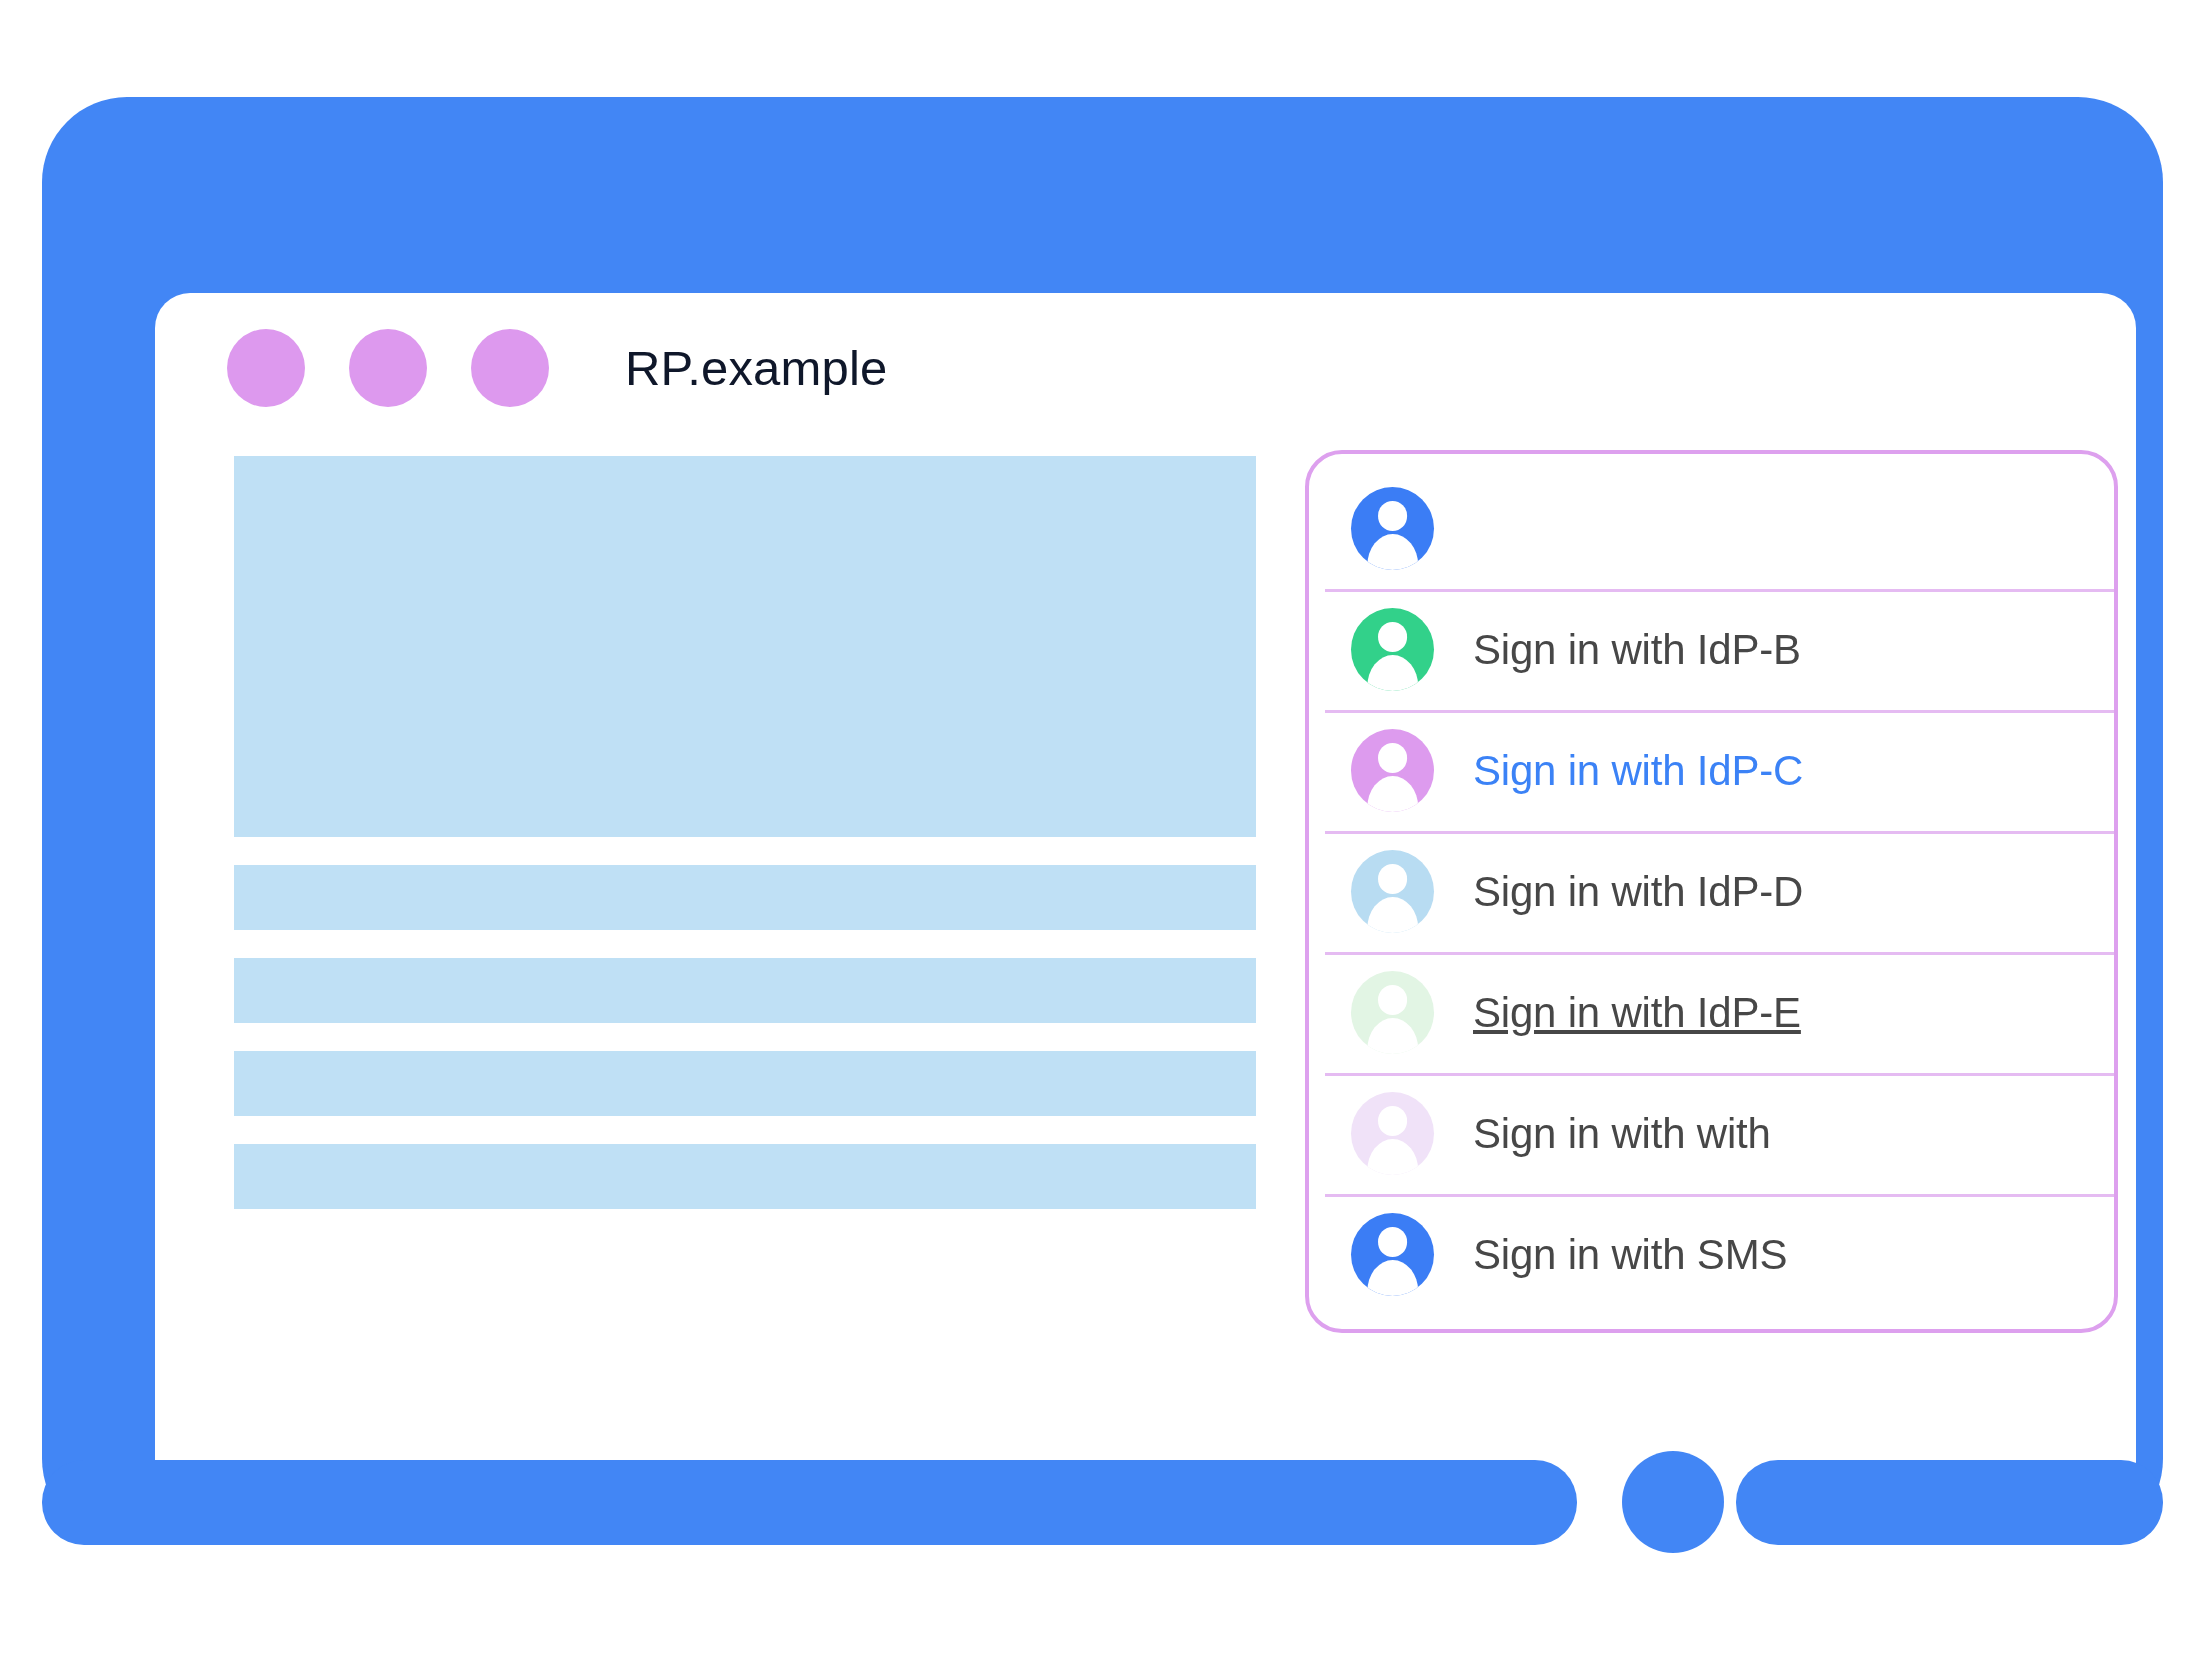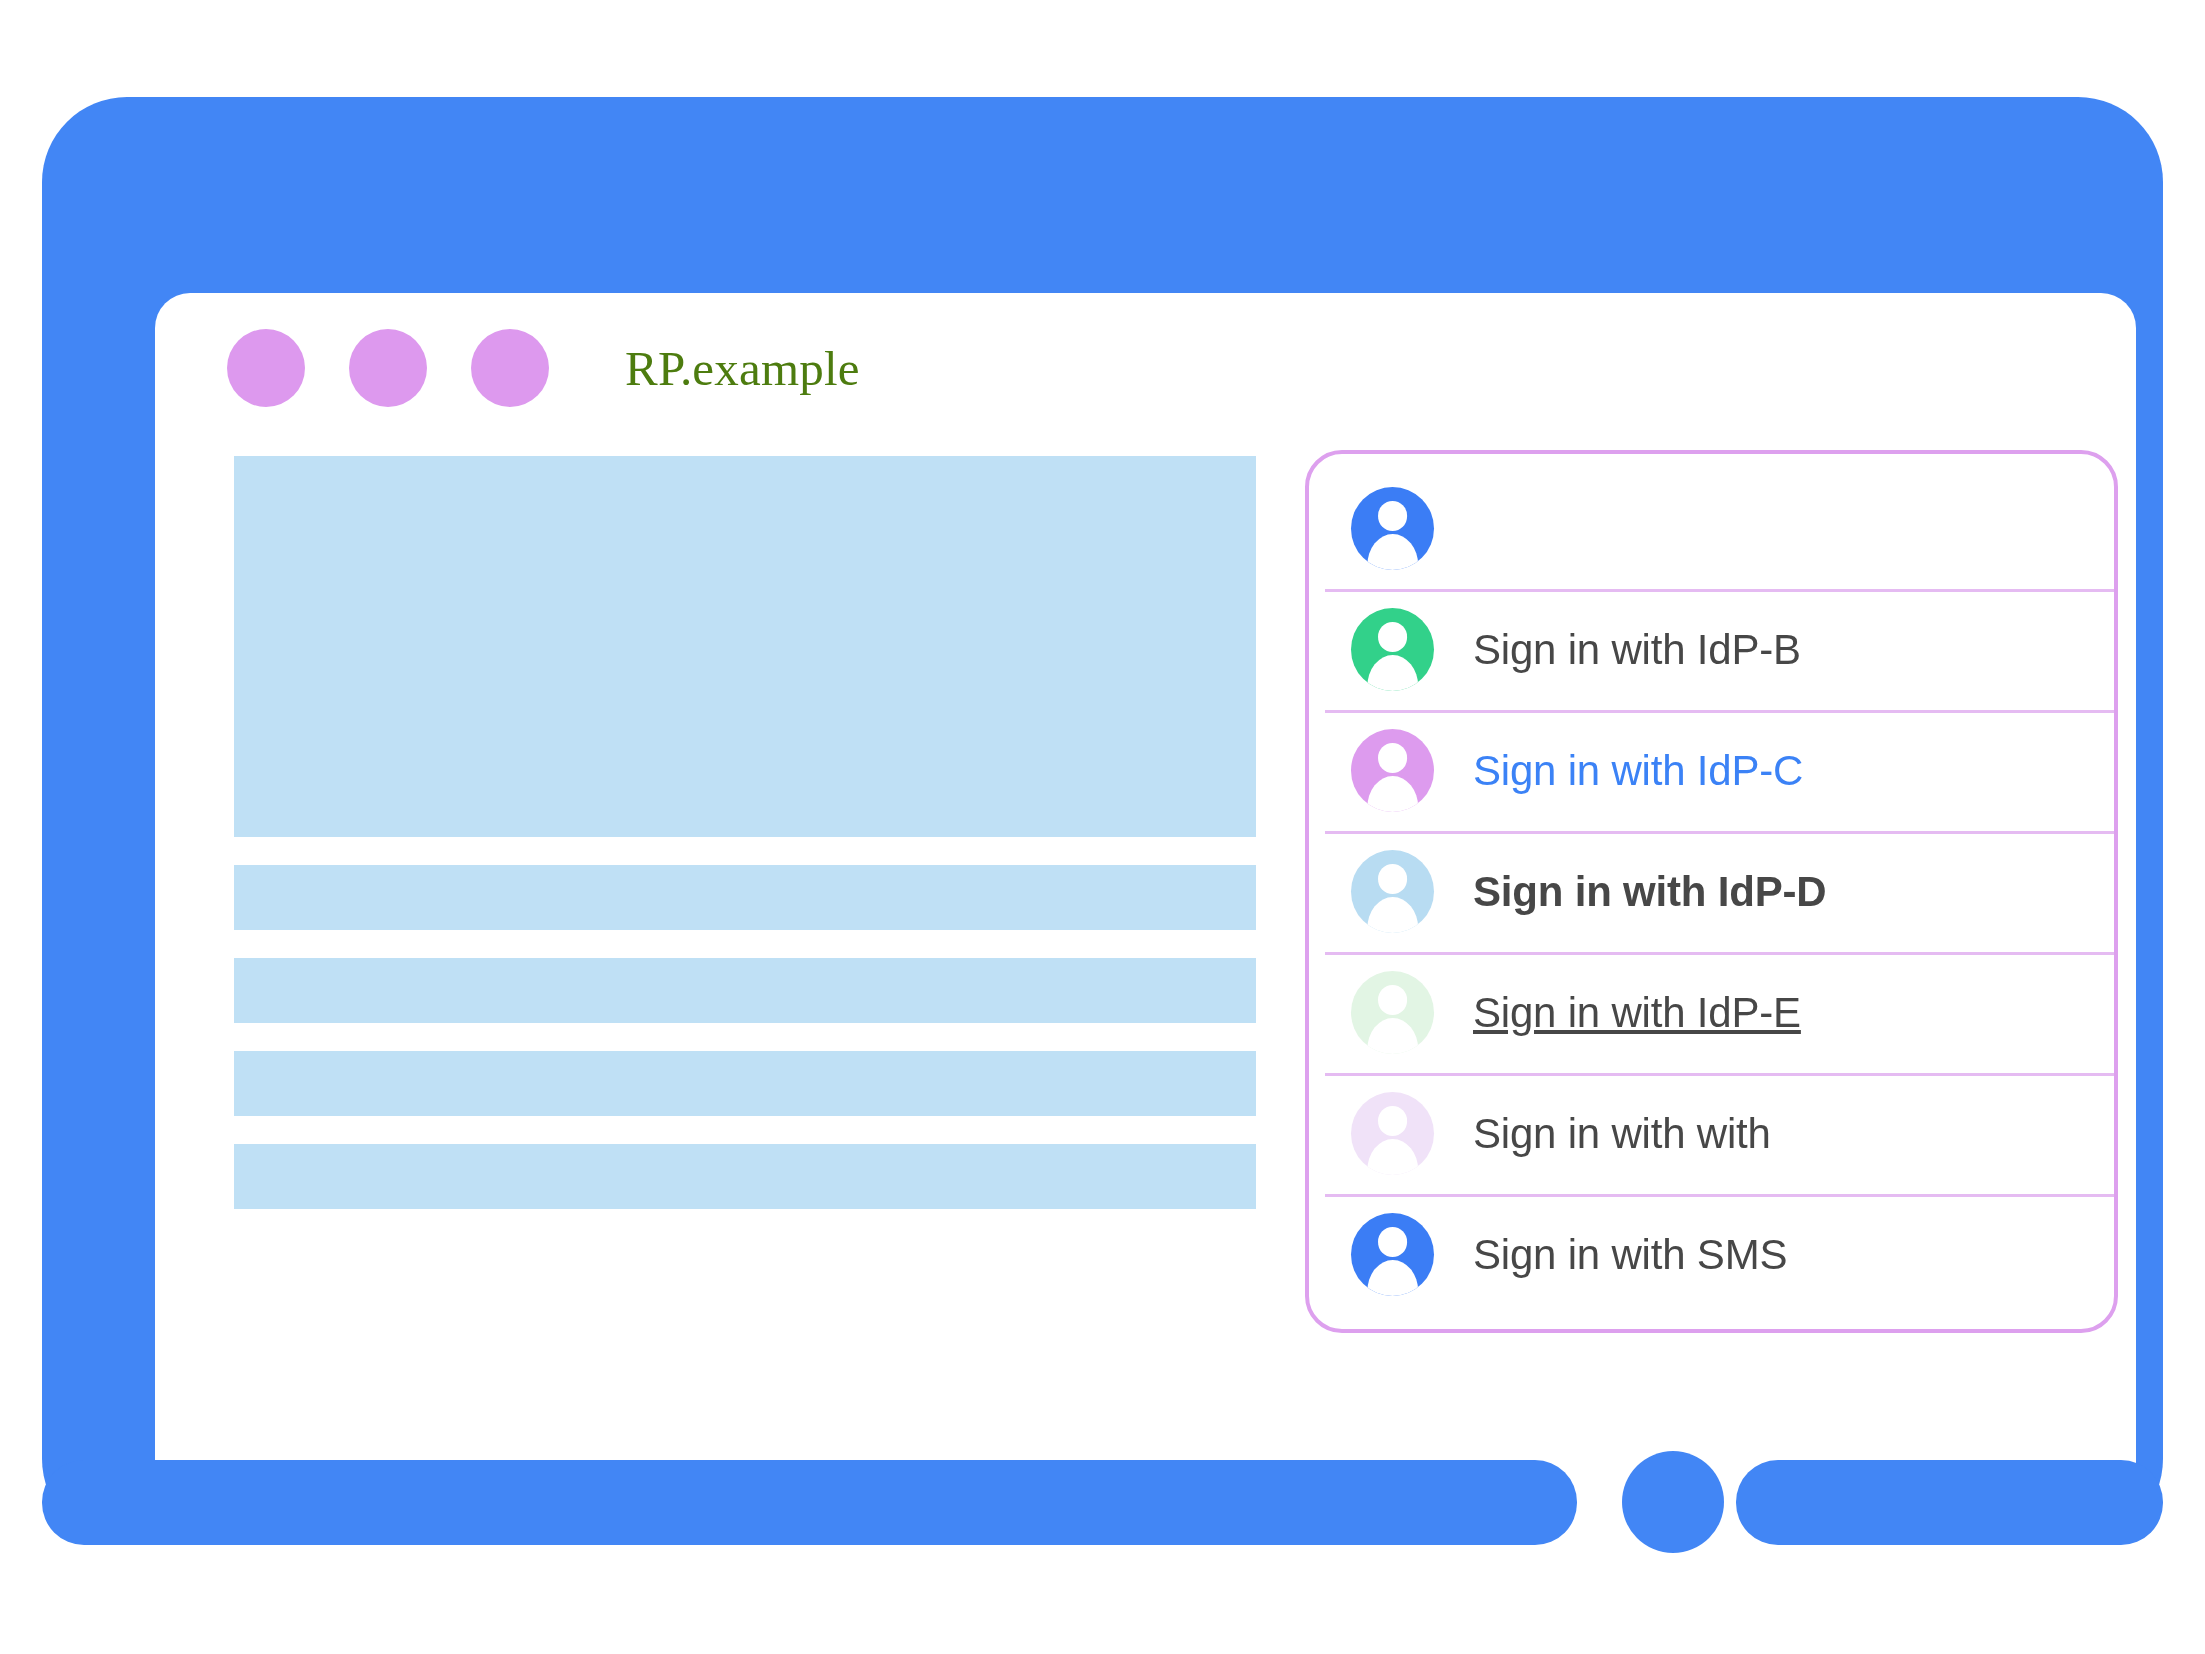--- a/index.html
+++ b/index.html
@@ -180,21 +180,21 @@
 <body>
 
 <div id="device-frame">
 
   <div id="screen">
 
     <div id="window-chrome">
       <div class="chrome-dot"></div>
       <div class="chrome-dot"></div>
       <div class="chrome-dot"></div>
-      <div id="page-title" style="color: #4d7c0f; font-family: Liberation Serif, serif;">RP.example</div>
+      <div id="page-title" style="color: #0f172a;">RP.example</div>
     </div>
 
     <div id="content-area">
       <div class="placeholder-block ph-hero"></div>
       <div class="placeholder-block ph-bar"></div>
       <div class="placeholder-block ph-bar"></div>
       <div class="placeholder-block ph-bar"></div>
       <div class="placeholder-block ph-bar"></div>
     </div>
 
@@ -221,21 +221,21 @@
             <div class="body"></div>
         </div>
         <div class="account-label" style="color: #3b82f6; text-align: right;">Sign in with IdP-C</div>
       </div>
 
       <div class="account-row">
         <div class="avatar" style="background:#b8dcf2">
           <div class="head"></div>
             <div class="body"></div>
         </div>
-        <div class="account-label" style="color: rgb(71, 71, 71); font-weight: bold;">Sign in with IdP-D</div>
+        <div class="account-label" style="color: rgb(71, 71, 71);">Sign in with IdP-D</div>
       </div>
 
       <div class="account-row">
         <div class="avatar" style="background:#e2f5e4">
           <div class="head"></div>
             <div class="body"></div>
         </div>
         <div class="account-label" style="color: rgb(71, 71, 71); text-decoration: underline;">Sign in with IdP-E</div>
       </div>
 

